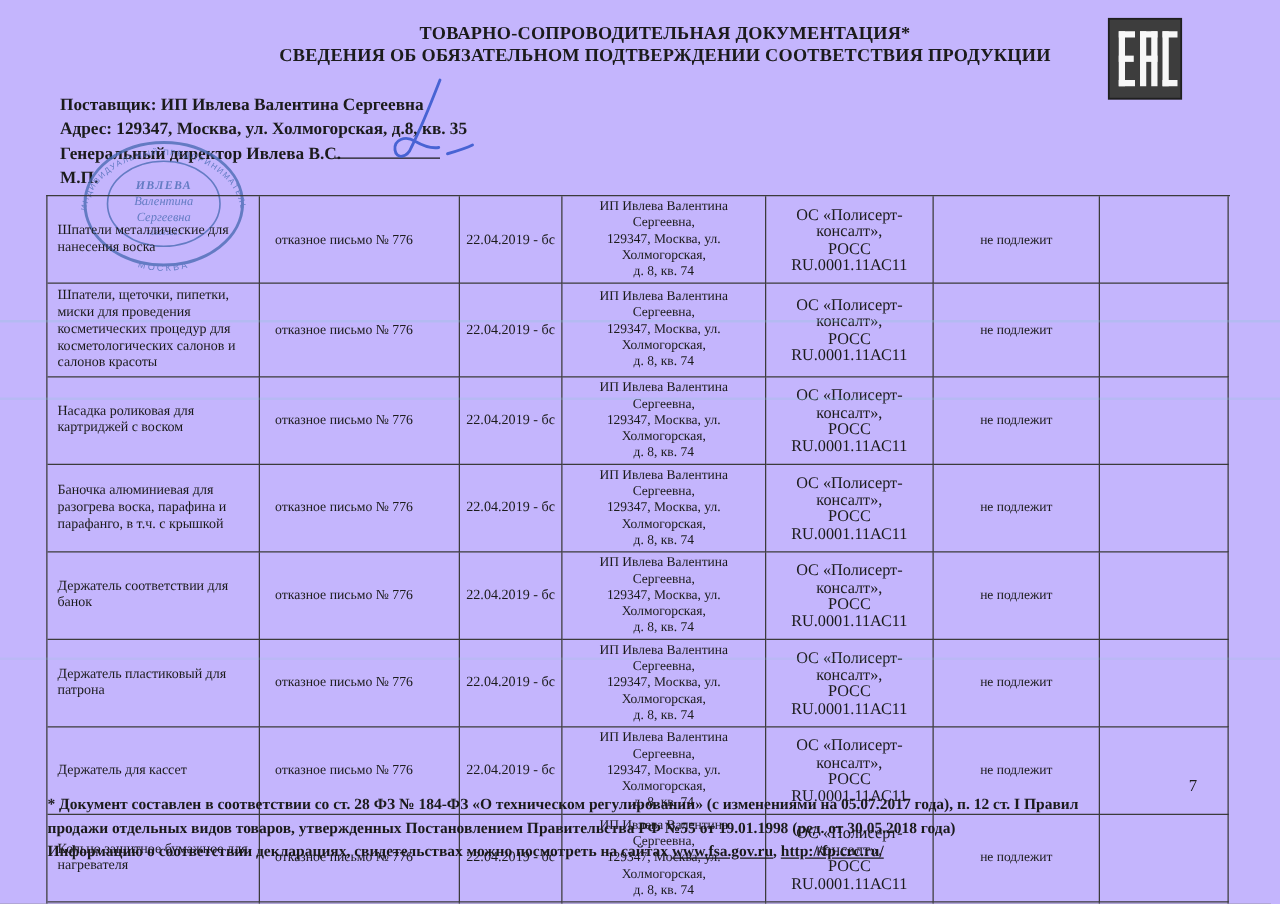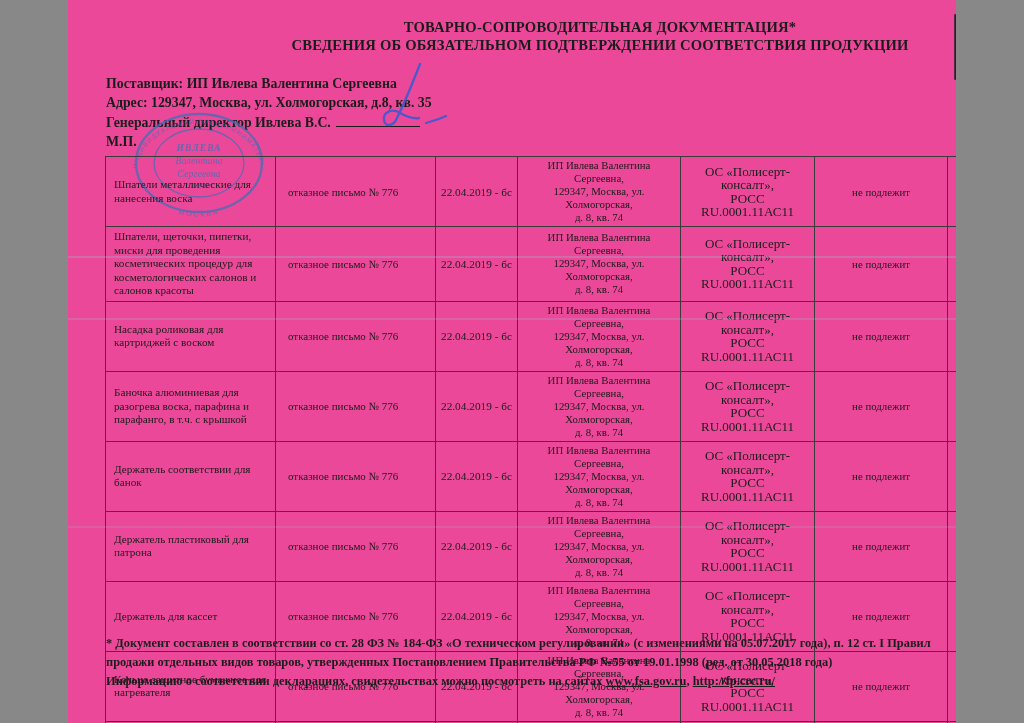--- a/index.html
+++ b/index.html
@@ -1,27 +1,27 @@
 <!DOCTYPE html>
 <html><head>
 <meta charset="utf-8">
 <style>
   * { margin:0; padding:0; box-sizing:border-box; }
   body { background:#888; font-family:"Liberation Serif", serif; }
   .page {
-    position:relative; width:888px; height:723px; margin:0 auto;
-    background:#ec4899; overflow:hidden; color:#1b1b1b;
+    position:relative; width:1024px; height:723px; margin:0 auto;
+    background:#c4b5fd; overflow:hidden; color:#1b1b1b;
   }
   
   .titles {
     position:absolute; left:0; top:19px; width:1064px; text-align:center;
     font-weight:bold; font-size:14.6px; line-height:17.5px; letter-spacing:.2px;
   }
   .supplier-block {
-    position:absolute; left:38px; top:74px;
+    position:absolute; left:48px; top:74px;
     font-weight:bold; font-size:13.8px; line-height:19.3px;
   }
   .sig-underline {
     position:absolute; left:268px; top:112px; width:84px; height:15px;
     border-bottom:1.6px solid #1b1b1b;
   }
   .signature-svg { position:absolute; left:296px; top:60px; pointer-events:none; }
   
   .eac { position:absolute; left:886px; top:14px; }
   

